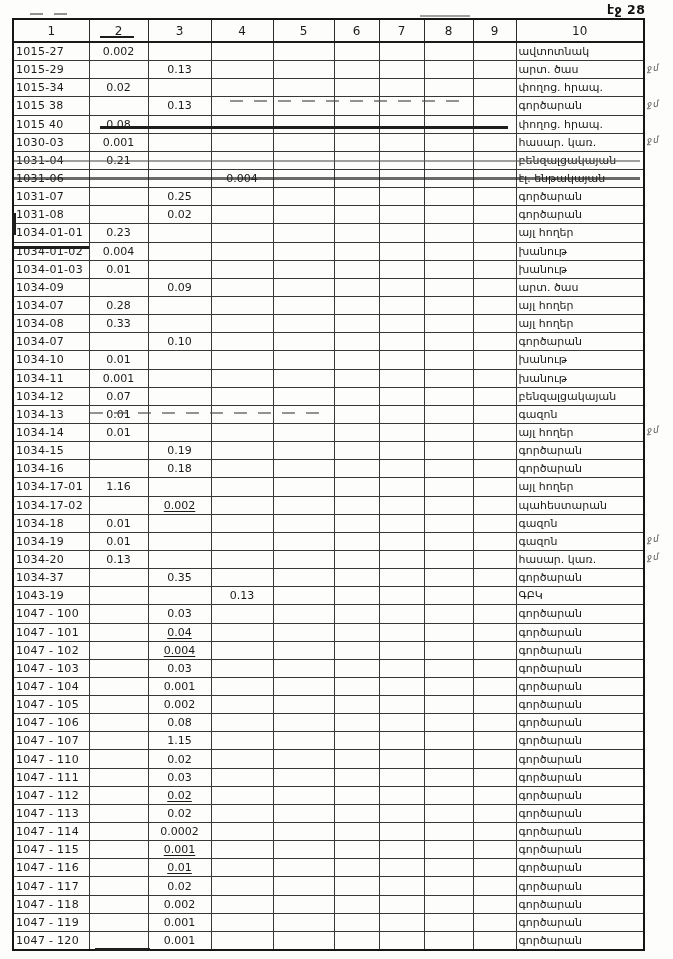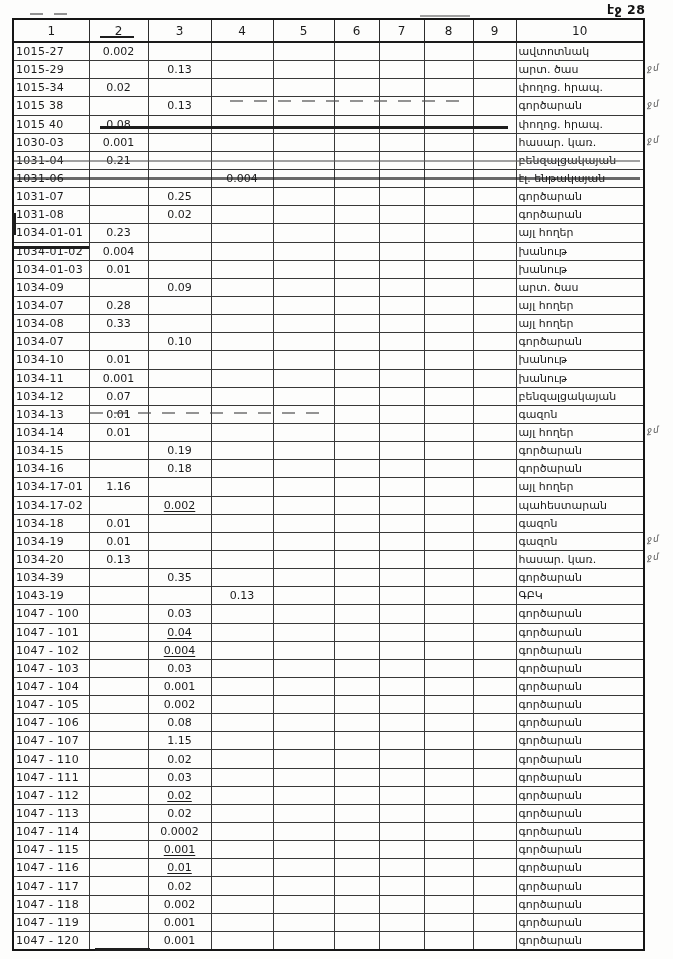--- a/index.html
+++ b/index.html
@@ -429,21 +429,21 @@
           <td class="c3"></td>
           <td class="c4"></td>
           <td class="c5"></td>
           <td class="c6"></td>
           <td class="c7"></td>
           <td class="c8"></td>
           <td class="c9"></td>
           <td class="c10">հասար. կառ.</td>
         </tr>
         <tr>
-          <td class="c1">1034-39</td>
+          <td class="c1">1034-37</td>
           <td class="c2"></td>
           <td class="c3">0.35</td>
           <td class="c4"></td>
           <td class="c5"></td>
           <td class="c6"></td>
           <td class="c7"></td>
           <td class="c8"></td>
           <td class="c9"></td>
           <td class="c10">գործարան</td>
         </tr>

